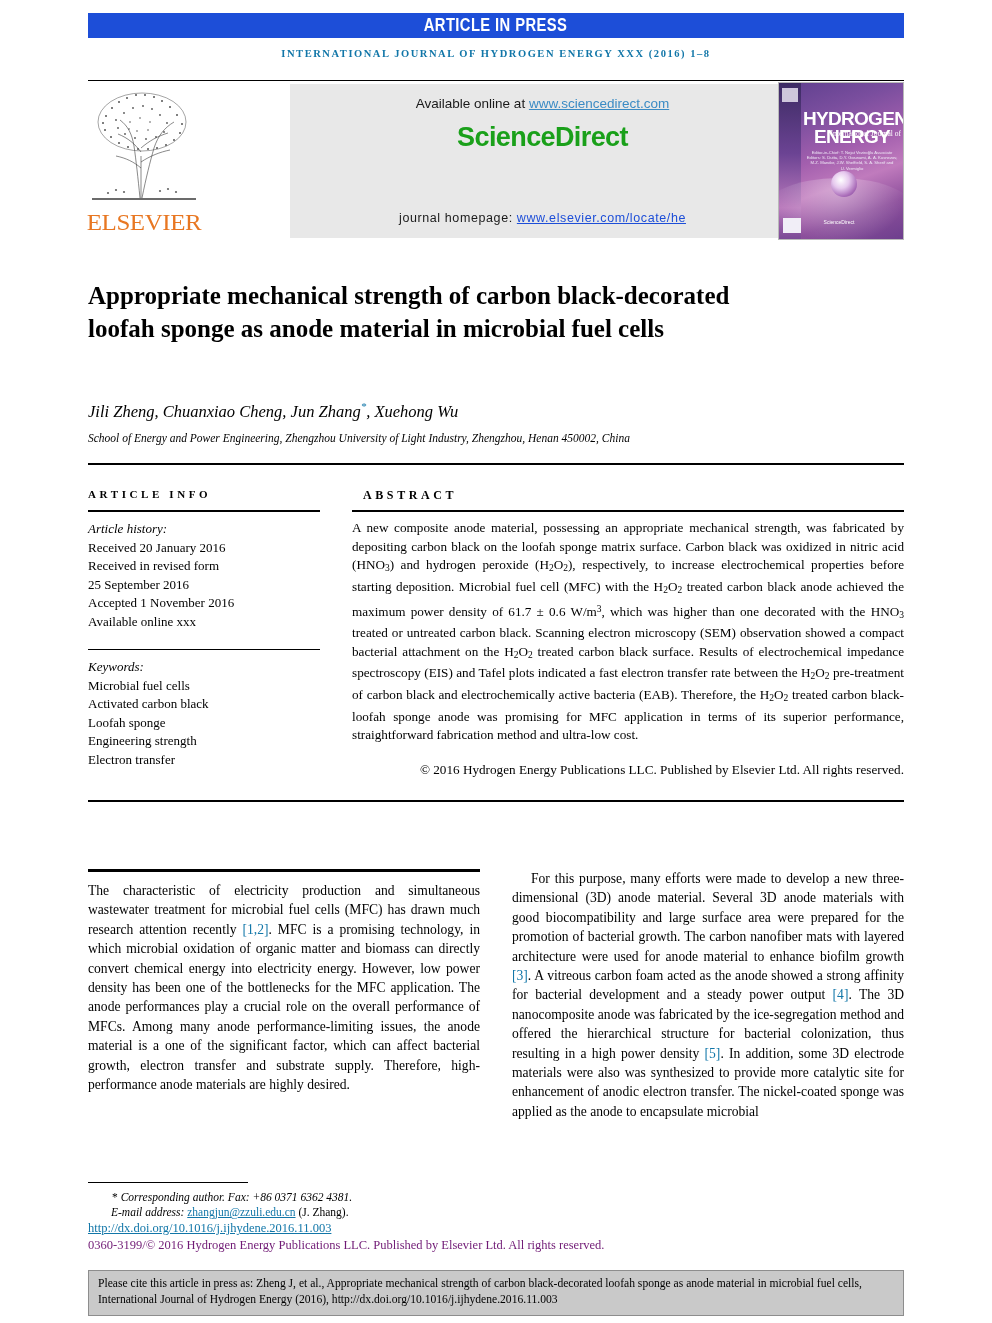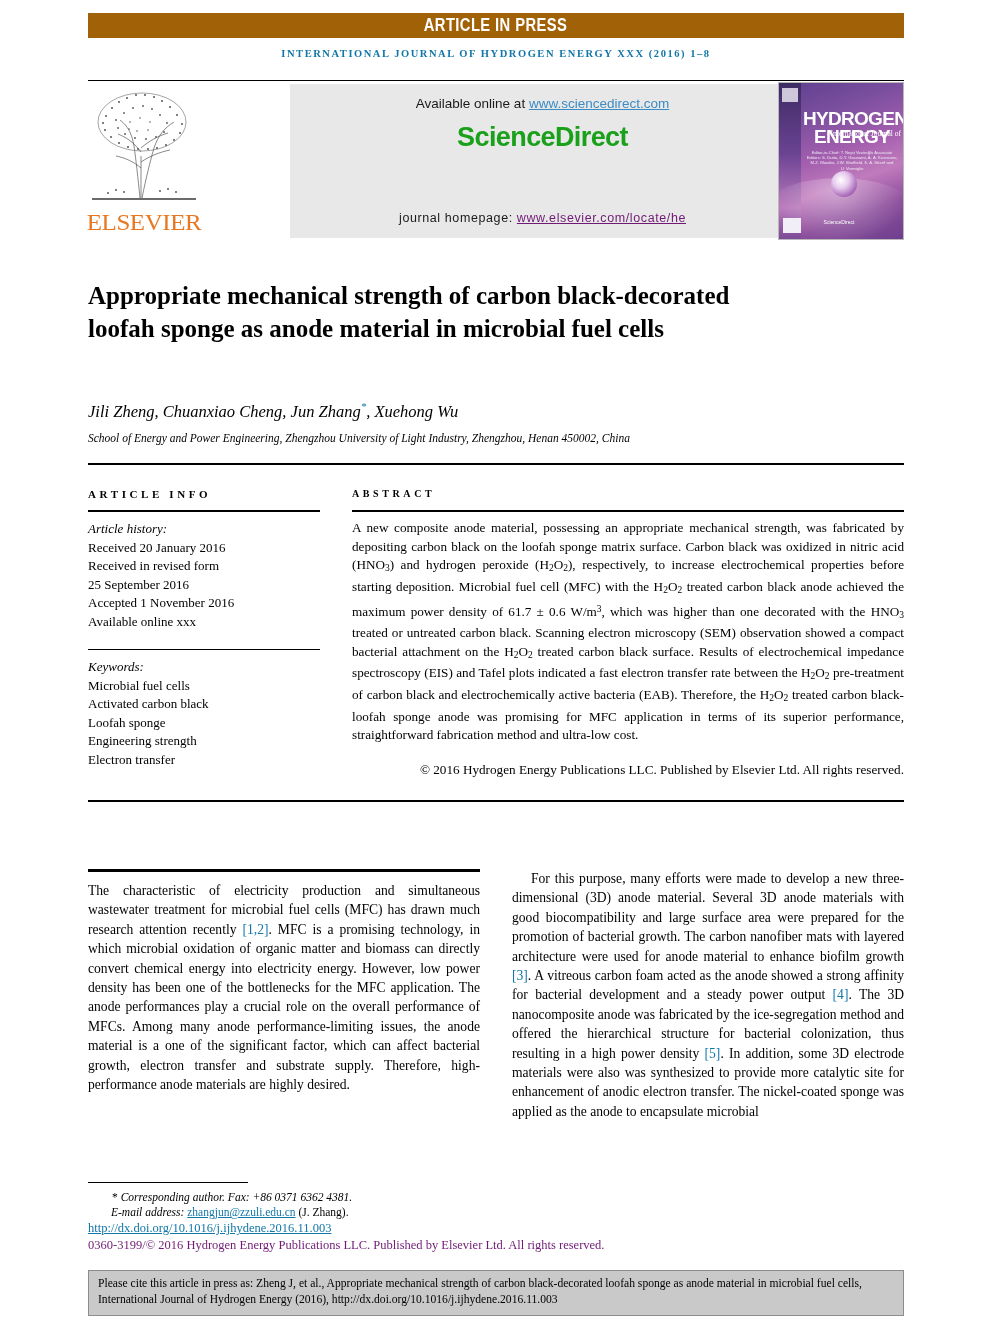--- a/index.html
+++ b/index.html
@@ -16,21 +16,21 @@
     overflow: hidden;
   }
 
   
   .aip-banner {
     position: absolute;
     left: 88px;
     top: 13px;
     width: 816px;
     height: 25px;
-    background: #a16207;
+    background: #1d4ed8;
     display: flex;
     align-items: center;
     justify-content: center;
   }
   .aip-banner-text {
     font-family: "Liberation Sans", "DejaVu Sans", sans-serif;
     font-weight: bold;
     font-size: 18px;
     letter-spacing: 0.5px;
     color: #ffffff;
@@ -125,21 +125,21 @@
   .sd-home {
     position: absolute;
     left: 0; bottom: 13px;
     width: 505px;
     text-align: center;
     font-family: "Liberation Sans", "DejaVu Sans", sans-serif;
     font-size: 12.5px;
     letter-spacing: 0.6px;
     color: #1a1a1a;
   }
-  .sd-home .url { color: #701a75; }
+  .sd-home .url { color: #1d4ed8; }
 
   
   .cover {
     position: absolute;
     right: 0;
     top: -2px;
     width: 124px;
     height: 156px;
     border: 1px solid #b9b9b9;
     background: linear-gradient(160deg,#5e3f8e 0%, #7a4e9e 22%, #a35fae 45%, #c07bbd 62%, #8d4f9c 80%, #6d3f8d 100%);
@@ -280,23 +280,23 @@
     width: 240px;
     font-family: "Liberation Serif", "DejaVu Serif", serif;
     font-size: 13px;
     line-height: 18.5px;
   }
   .info-keywords .hd { font-style: italic; }
 
   
   .abs-head {
     position: absolute;
-    left: 352px; top: 488px;
-    font-family: "Liberation Serif", "DejaVu Serif", serif;
-    font-size: 10px; font-weight: bold;
+    left: 363px; top: 488px;
+    font-family: "Liberation Serif", "DejaVu Serif", serif;
+    font-size: 12px; font-weight: bold;
     letter-spacing: 3.6px;
   }
   .abs-body {
     position: absolute;
     left: 352px; top: 519px;
     width: 552px;
     font-family: "Liberation Serif", "DejaVu Serif", serif;
     font-size: 13.2px;
     line-height: 18.6px;
     text-align: justify;

